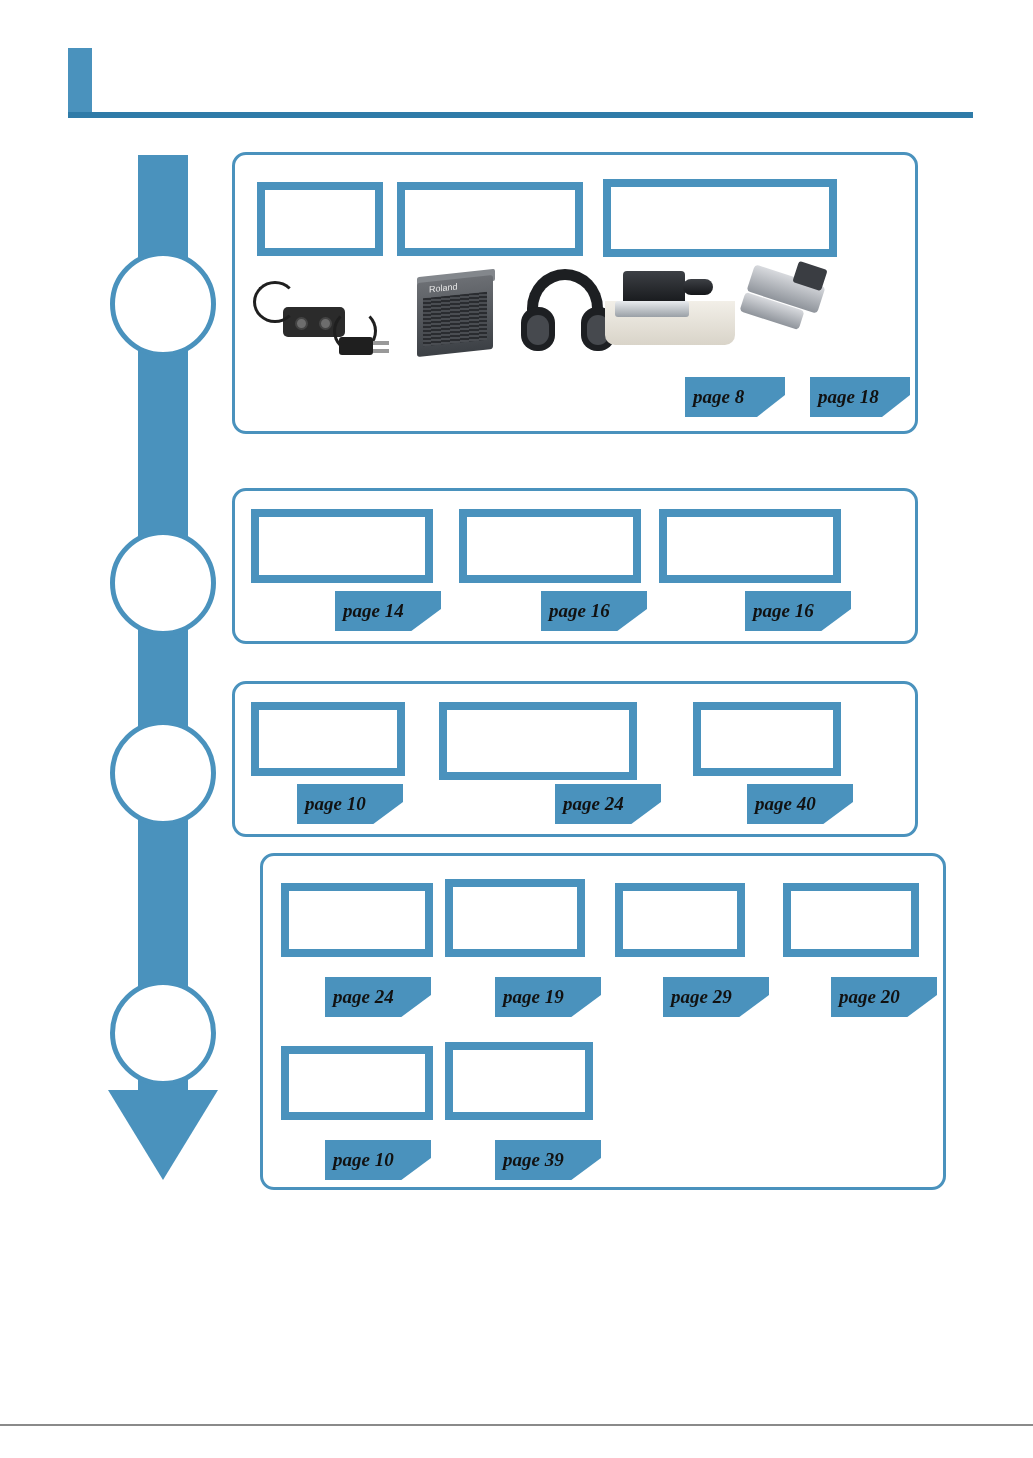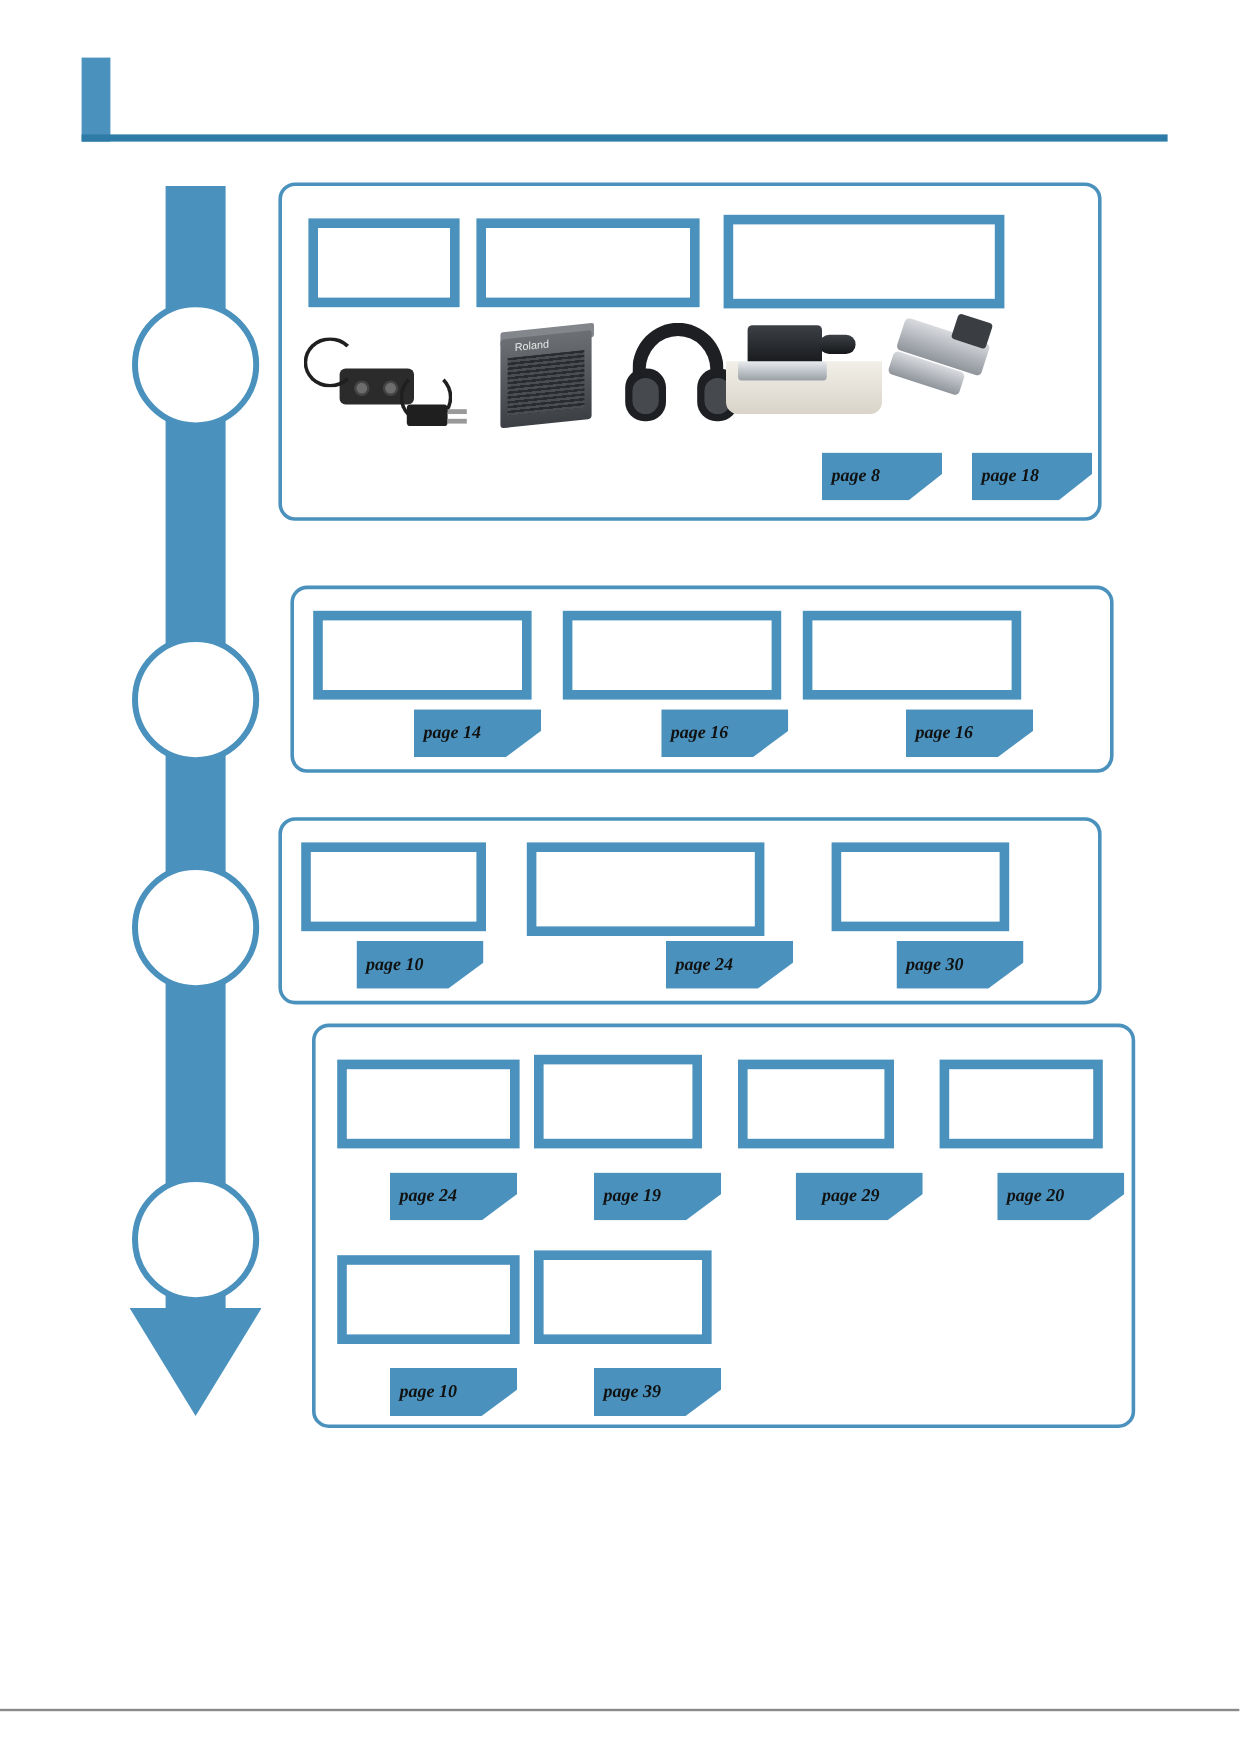--- a/index.html
+++ b/index.html
@@ -117,21 +117,21 @@
     left: 0; top: 0;
     height: 40px;
     background: #4a92bd;
     clip-path: polygon(0 0, 100% 0, 100% 45%, 72% 100%, 0 100%);
     display: flex;
     align-items: center;
   }
   .ribbon span {
     padding-left: 8px;
     font-family: "Liberation Serif", serif;
-    font-size: 15px;
+    font-size: 19px;
     font-style: italic;
     font-weight: bold;
     color: #111111;
     white-space: nowrap;
   }
 
   
   .photo { position: absolute; }
 
   
@@ -314,21 +314,21 @@
         <span>page 8</span>
       </div>
   </div>
   <div class="pageref-wrap" style="left:575px; top:222px; width:100px;">
     <div class="ribbon" style="width:100px;">
         <span>page 18</span>
       </div>
   </div>
 </div>
 
-<div class="panel" style="left:232px; top:488px; width:686px; height:156px;margin-left:10px;">
+<div class="panel" style="left:232px; top:488px; width:686px; height:156px;">
 
   <div class="lbox" style="left:16px; top:18px; width:182px; height:74px;">
     <div class="lbox-inner"></div>
   </div>
   <div class="lbox" style="left:224px; top:18px; width:182px; height:74px;">
     <div class="lbox-inner"></div>
   </div>
   <div class="lbox" style="left:424px; top:18px; width:182px; height:74px;">
     <div class="lbox-inner"></div>
   </div>
@@ -367,21 +367,21 @@
         <span>page 10</span>
       </div>
   </div>
   <div class="pageref-wrap" style="left:320px; top:100px; width:106px;">
     <div class="ribbon" style="width:106px;">
         <span>page 24</span>
       </div>
   </div>
   <div class="pageref-wrap" style="left:512px; top:100px; width:106px;">
     <div class="ribbon" style="width:106px;">
-        <span>page 30</span>
+        <span>page 40</span>
       </div>
   </div>
 </div>
 
 <div class="panel" style="left:232px; top:853px; width:686px; height:337px;margin-left:28px;">
 
   <div class="lbox" style="left:18px; top:27px; width:152px; height:74px;">
     <div class="lbox-inner"></div>
   </div>
   <div class="lbox" style="left:182px; top:23px; width:140px; height:78px;">
@@ -398,21 +398,21 @@
     <div class="ribbon" style="width:106px;">
         <span>page 24</span>
       </div>
   </div>
   <div class="pageref-wrap" style="left:232px; top:121px; width:106px;">
     <div class="ribbon" style="width:106px;">
         <span>page 19</span>
       </div>
   </div>
   <div class="pageref-wrap" style="left:400px; top:121px; width:106px;">
-    <div class="ribbon" style="width:106px;padding-left:14px;">
+    <div class="ribbon" style="width:106px;">
         <span>page 29</span>
       </div>
   </div>
   <div class="pageref-wrap" style="left:568px; top:121px; width:106px;">
     <div class="ribbon" style="width:106px;">
         <span>page 20</span>
       </div>
   </div>
 
   <div class="lbox" style="left:18px; top:190px; width:152px; height:74px;">

